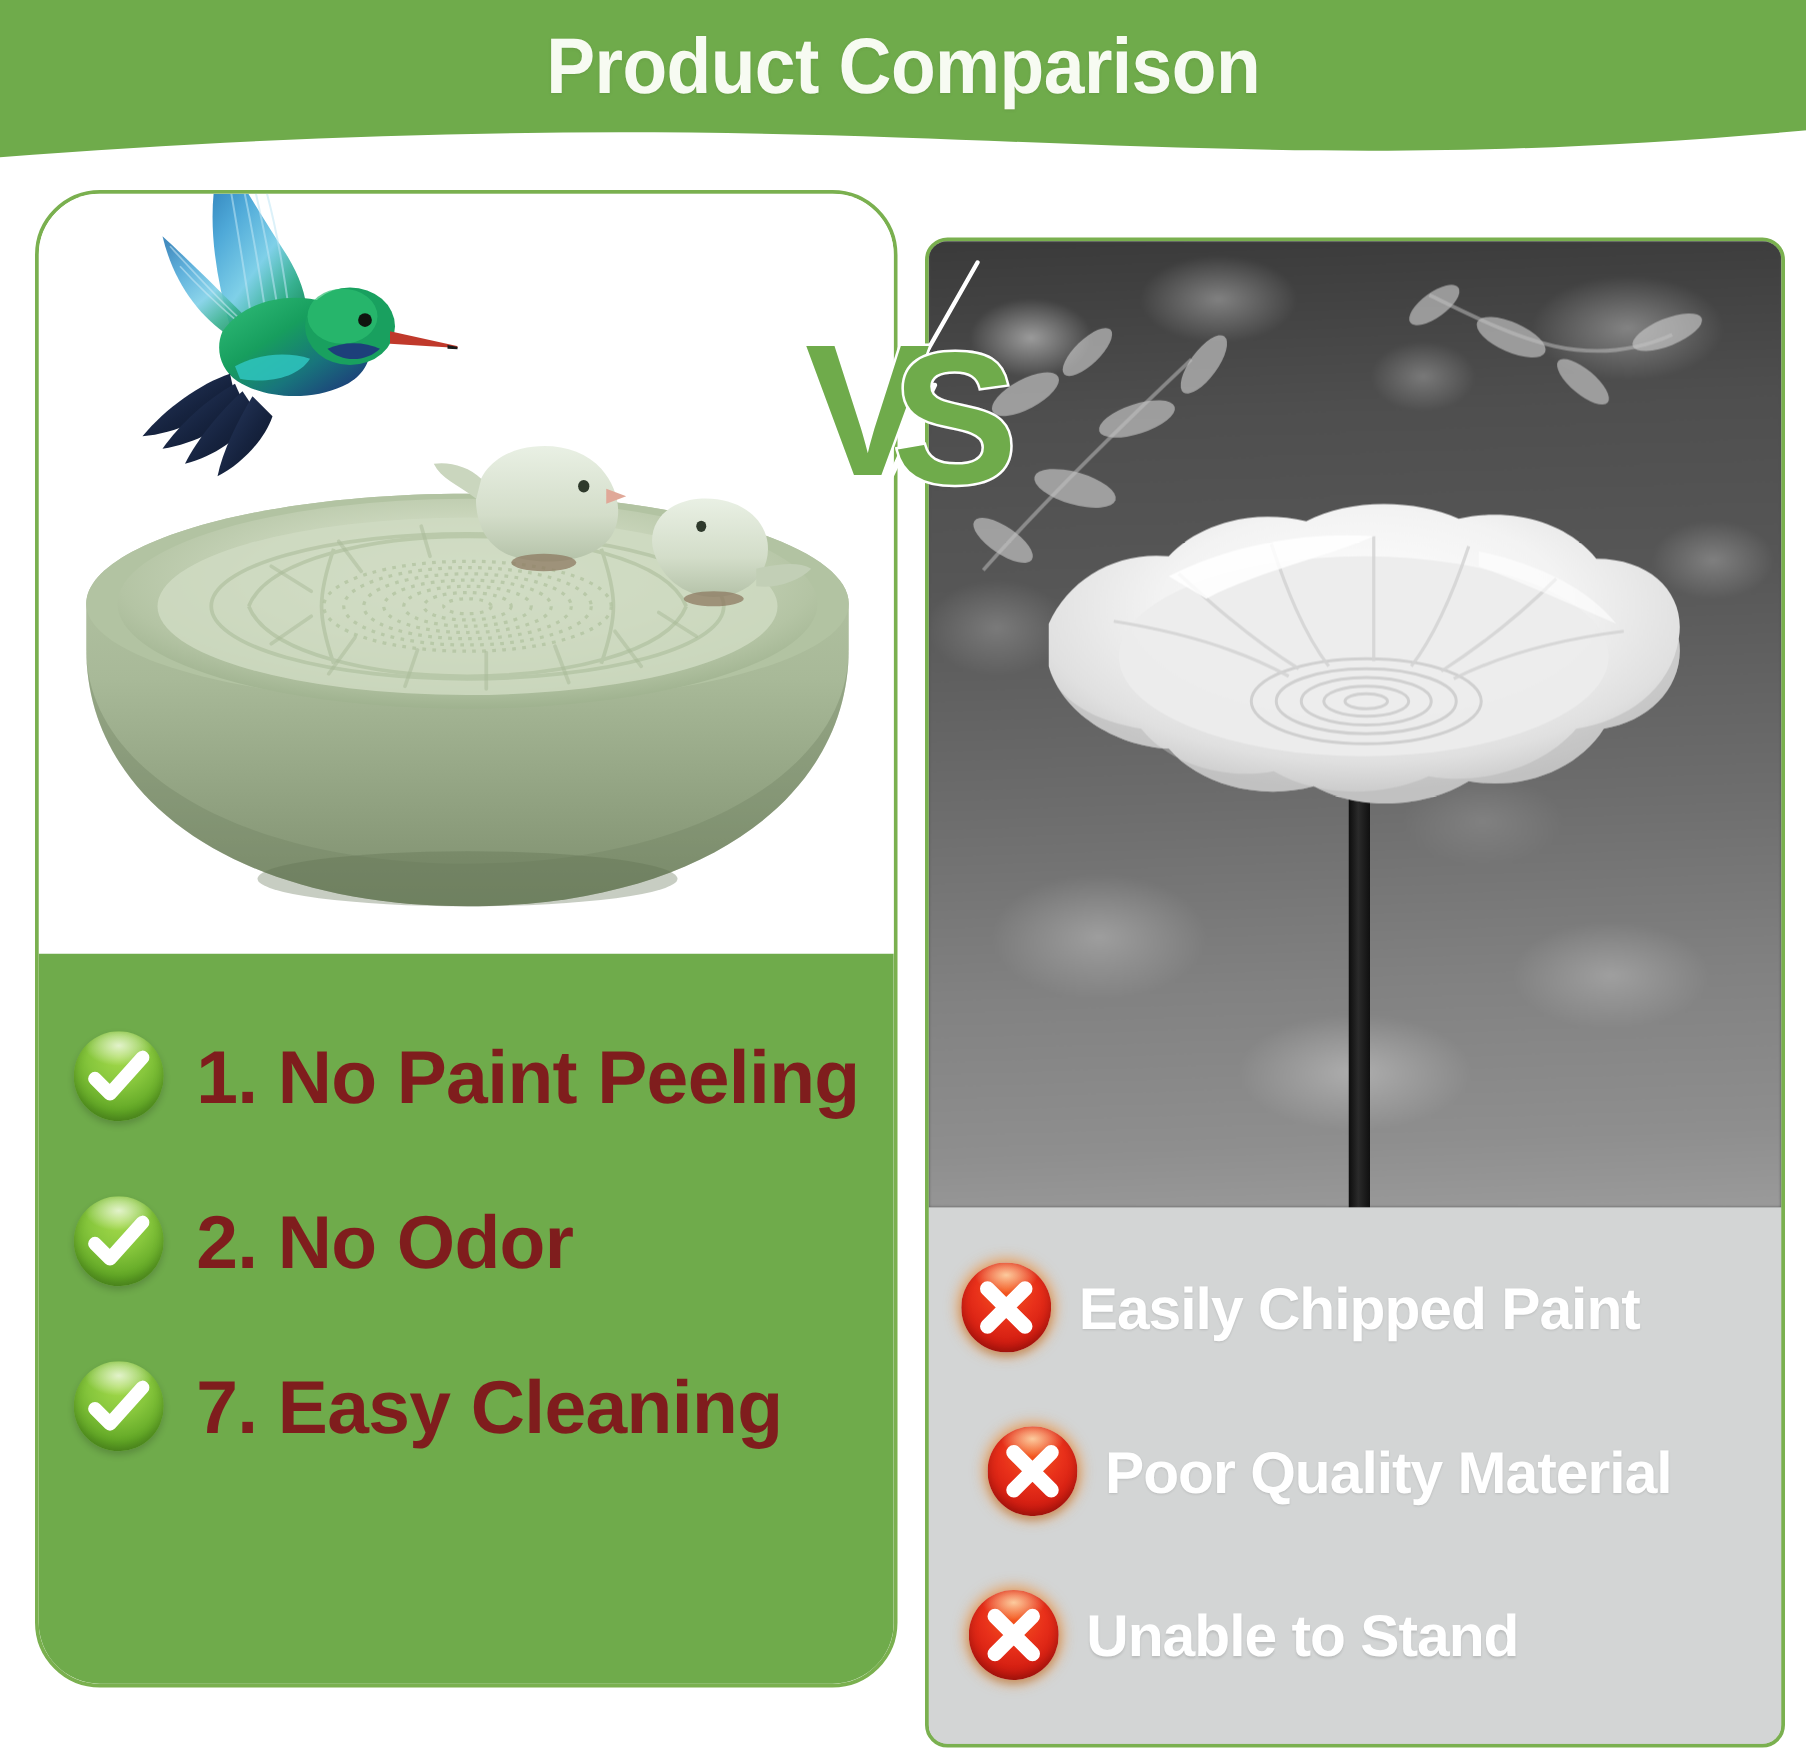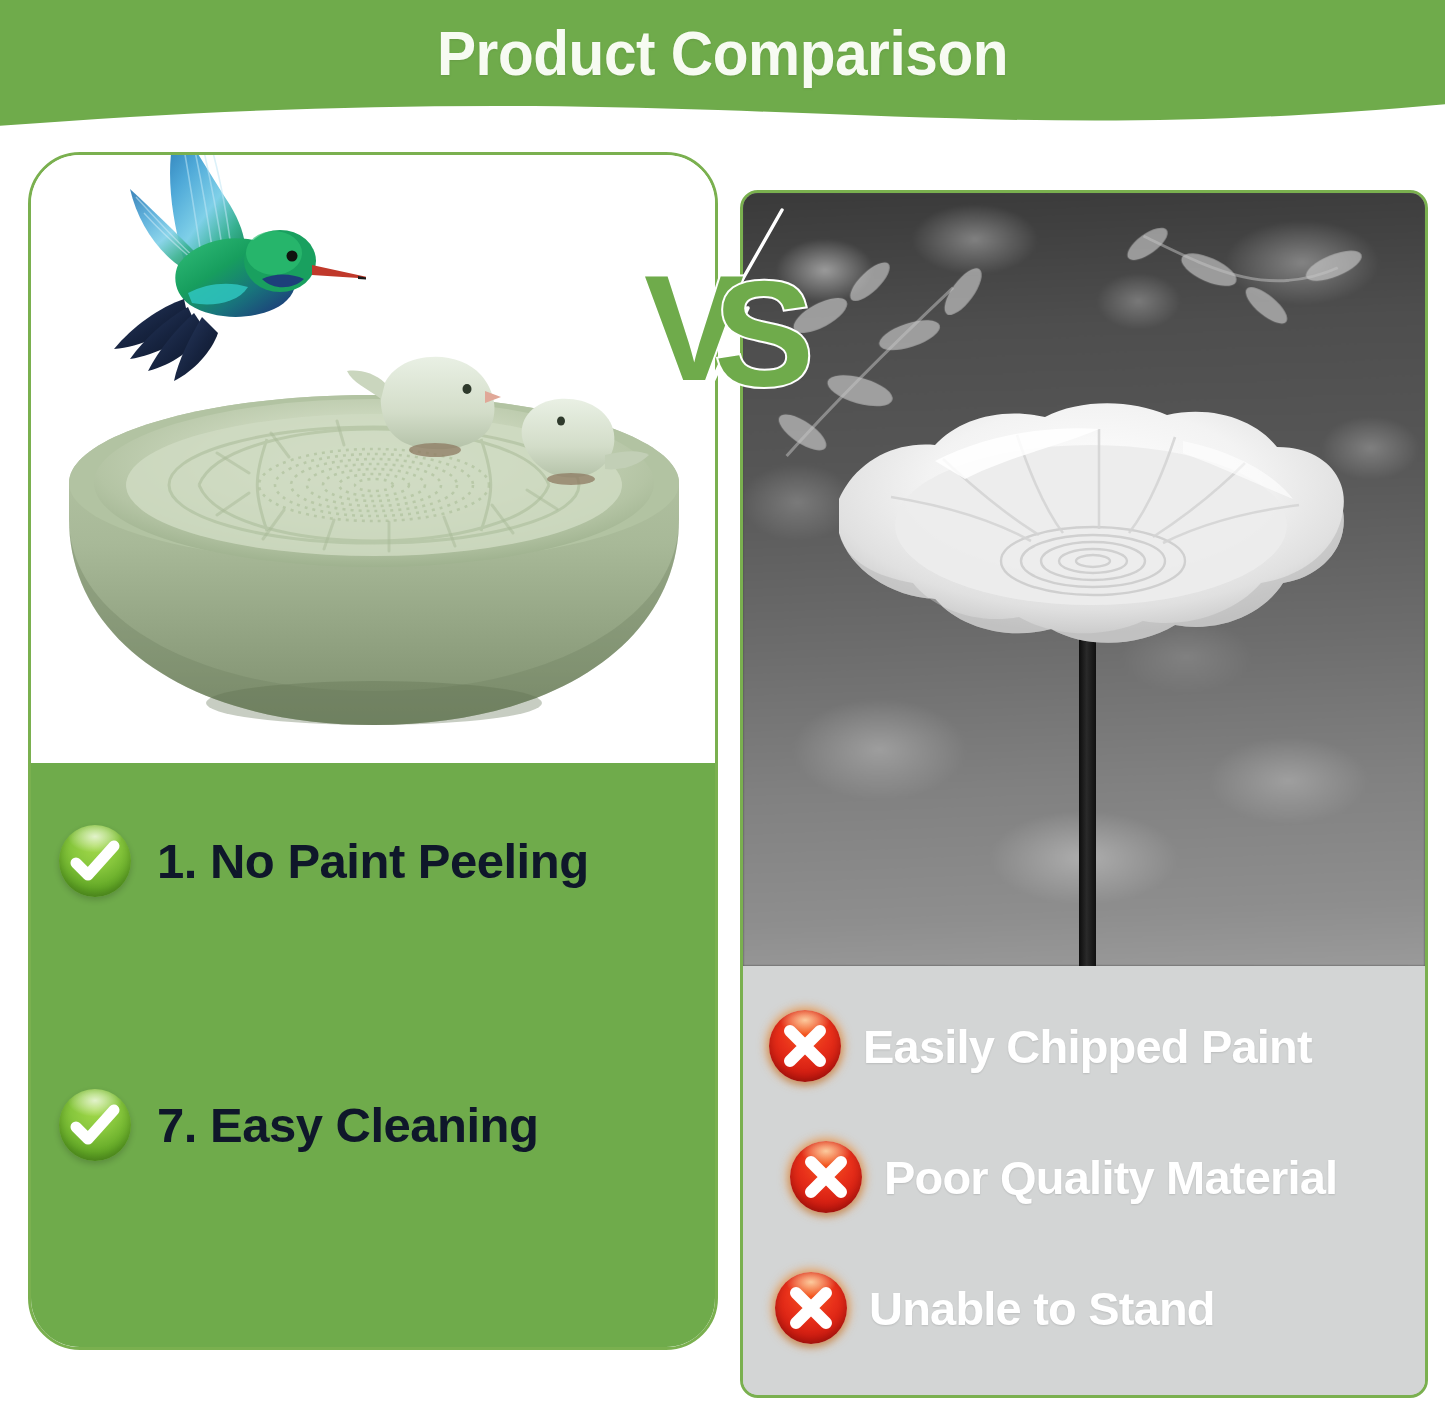--- a/index.html
+++ b/index.html
@@ -115,21 +115,21 @@
   .badge-x{
     width:72px; height:72px;
     background:
       radial-gradient(ellipse 42px 24px at 50% 14%, rgba(255,236,190,.80), rgba(255,255,255,0) 60%),
       radial-gradient(circle at 50% 30%, #f4591f 0%, #e8301a 40%, #cf1a10 74%, #a81008 100%);
     box-shadow:0 0 10px 3px rgba(242,135,40,.65), 0 3px 6px rgba(0,0,0,.22), inset 0 -4px 8px rgba(0,0,0,.22);
   }
   .glyph{ position:absolute; inset:0; }
   .feature-label{
     margin-left:26px;
-    font-size:49px; font-weight:bold; color:#0f172a;
+    font-size:60px; font-weight:bold; color:#7f1d1d;
     white-space:nowrap;
     font-family:"Liberation Sans", sans-serif;
     letter-spacing:-0.5px;
   }
   .drawback-label{
     margin-left:22px;
     font-size:47px; font-weight:bold; color:#ffffff;
     white-space:nowrap;
     font-family:"Liberation Sans", sans-serif;
     letter-spacing:-0.8px;
@@ -298,20 +298,28 @@
 
     <div class="feature-row" style="left:28px; top:62px;">
       <div class="badge badge-check">
         <svg class="glyph" viewBox="0 0 72 72">
           <path d="M17,38 L29,50 L55,21" fill="none" stroke="#ffffff" stroke-width="11" stroke-linecap="round" stroke-linejoin="round"></path>
         </svg>
       </div>
       <span class="feature-label">1. No Paint Peeling</span>
     </div>
 
+    <div class="feature-row" style="left:28px; top:194px;">
+      <div class="badge badge-check">
+        <svg class="glyph" viewBox="0 0 72 72">
+          <path d="M17,38 L29,50 L55,21" fill="none" stroke="#ffffff" stroke-width="11" stroke-linecap="round" stroke-linejoin="round"></path>
+        </svg>
+      </div>
+      <span class="feature-label">2. No Odor</span>
+    </div>
 
     <div class="feature-row" style="left:28px; top:326px;">
       <div class="badge badge-check">
         <svg class="glyph" viewBox="0 0 72 72">
           <path d="M17,38 L29,50 L55,21" fill="none" stroke="#ffffff" stroke-width="11" stroke-linecap="round" stroke-linejoin="round"></path>
         </svg>
       </div>
       <span class="feature-label">7. Easy Cleaning</span>
     </div>
 

